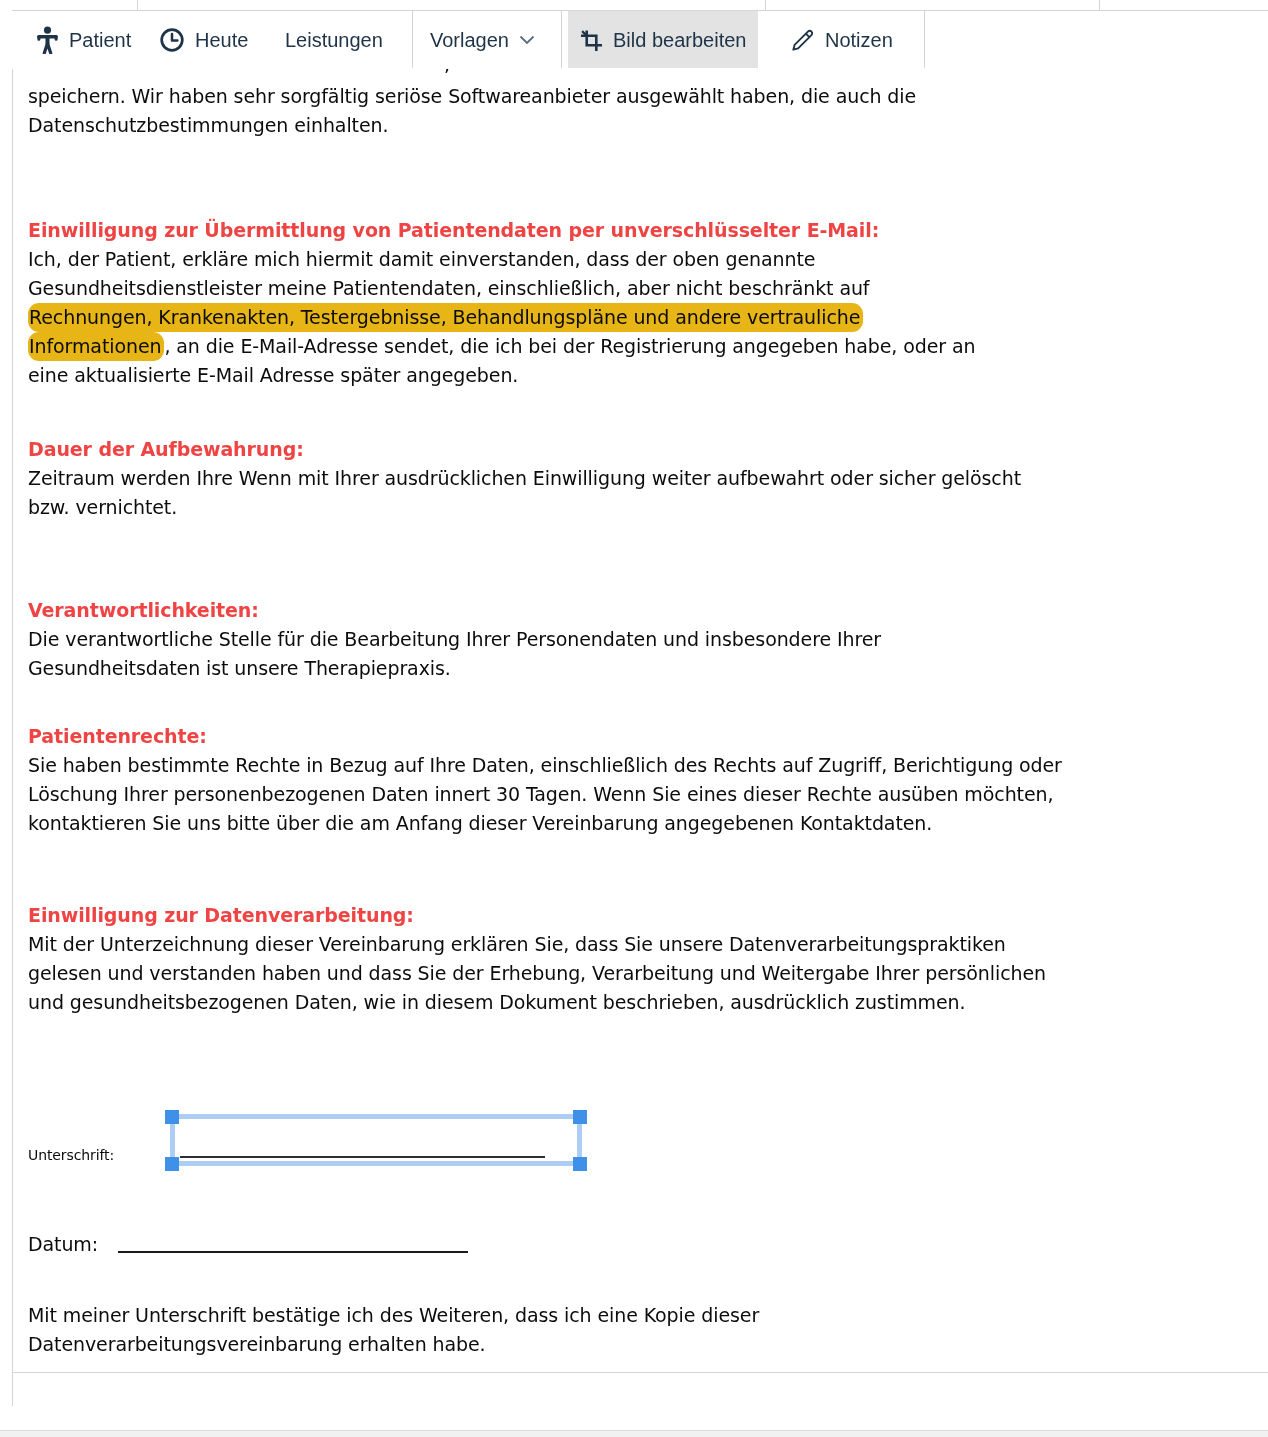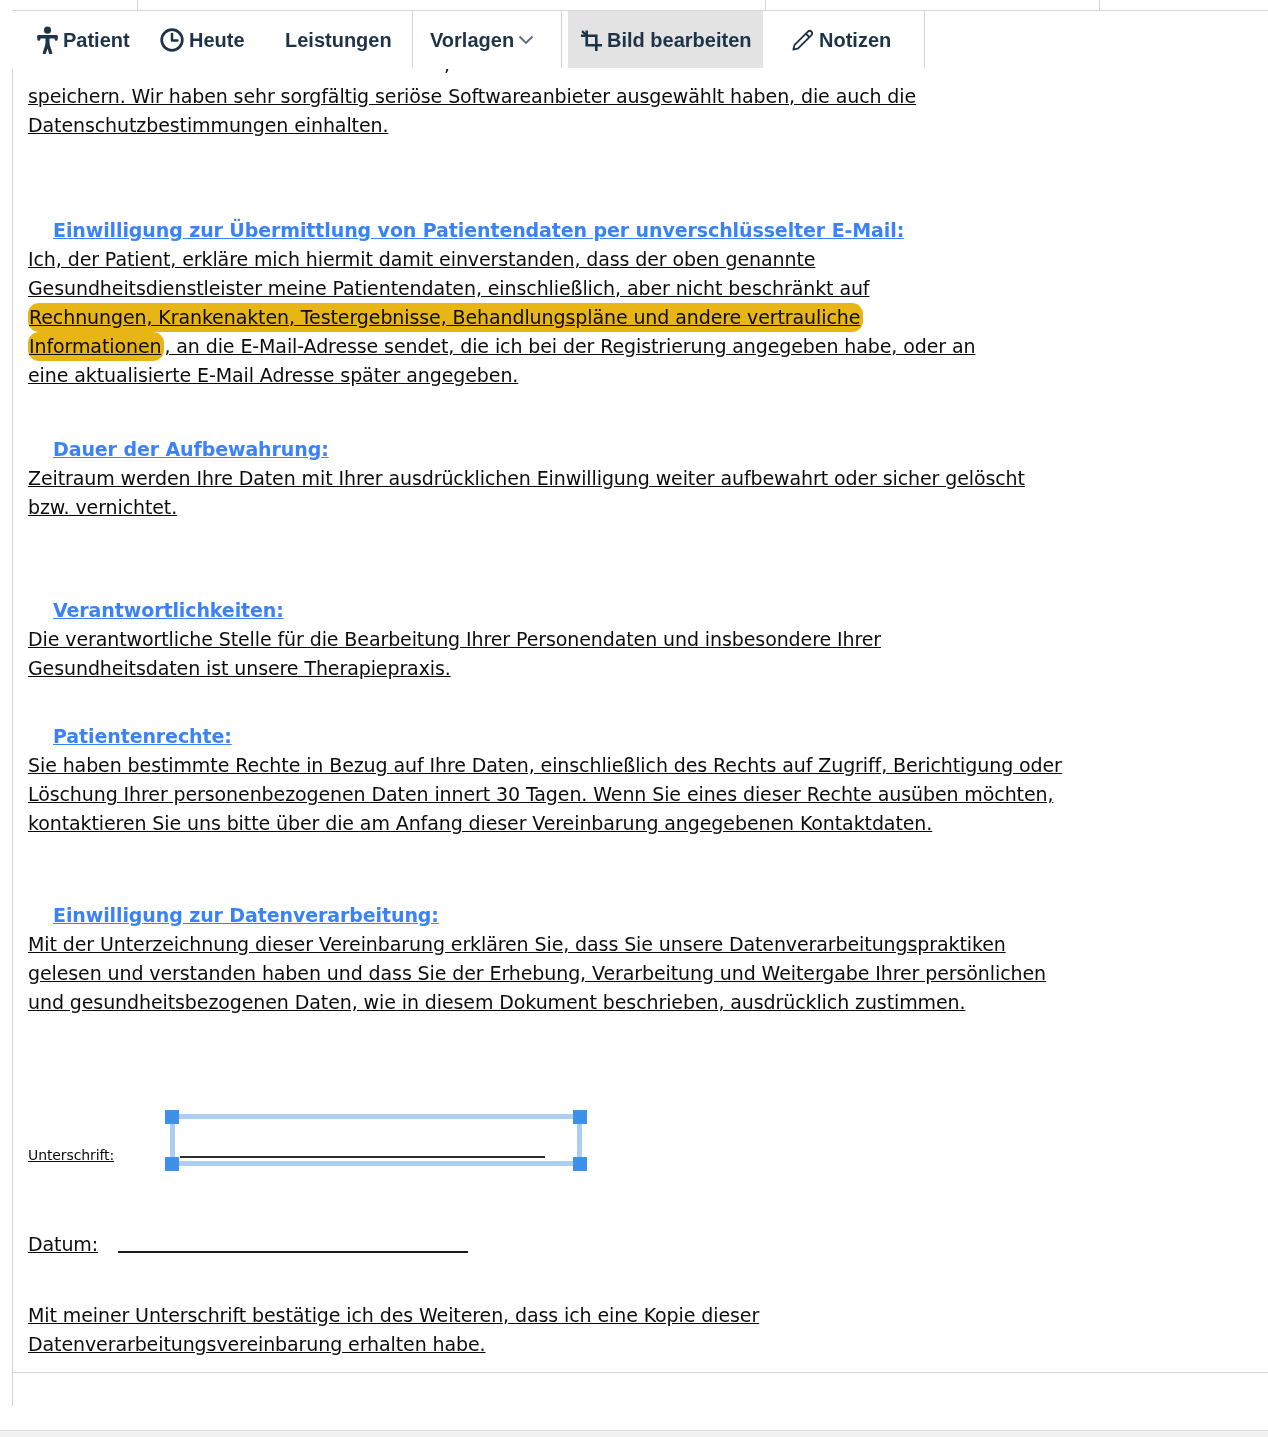--- a/index.html
+++ b/index.html
@@ -9,29 +9,29 @@
   }
   
   .panel-left-border { position:absolute; left:12px; top:0; width:1px; height:1406px; background:#d5d5d5; }
   .top-strip { position:absolute; left:12px; top:0; width:1256px; height:10px; background:#fff; }
   .top-strip .vdiv { position:absolute; top:0; width:1px; height:10px; background:#d5d5d5; }
   .toolbar {
     position:absolute; left:12px; top:10px; width:1256px; height:58px;
     background:#ffffff; border-top:1px solid #d5d5d5; border-bottom:1px solid #d5d5d5;
     font-family:"Liberation Sans", sans-serif; color:#1e3347; font-size:20px;
   }
-  .tb-item { position:absolute; top:0; height:58px; display:flex; align-items:center; gap:4px; cursor:default;font-weight:bold; }
+  .tb-item { position:absolute; top:0; height:58px; display:flex; align-items:center; gap:10px; cursor:default; }
   .tb-label { white-space:nowrap; }
   .tb-div { position:absolute; top:0; width:1px; height:58px; background:#cfd3d7; }
   .tb-active { background:#e3e3e3; padding:0 12px; }
   .icon { display:flex; align-items:center; justify-content:center; }
   
   .doc { position:absolute; left:13px; top:68px; width:1255px; height:1304px; background:#fff; border-bottom:1px solid #d5d5d5; }
-  .line, .heading { position:relative; white-space:nowrap; font-size:19px; line-height:29px; letter-spacing:-0.1px;text-decoration:underline; }
-  .heading { font-weight:700; color:#3b82f6;margin-left:25px; }
+  .line, .heading { position:relative; white-space:nowrap; font-size:19px; line-height:29px; letter-spacing:-0.1px; }
+  .heading { font-weight:700; color:#ef4444; }
   .block { position:absolute; left:15px; }
   mark.hl { background:var(--hl,#e7b515); color:inherit; padding:3px 3px 4px 1px;border-radius:11px; }
   .frag-wrap { position:absolute; left:431px; top:1px; width:26px; height:10px; overflow:hidden; }
   .frag-wrap span { display:block; margin-top:-16px; font-size:19px; }
   
   .sig-label { position:absolute; left:15px; top:1073px; font-size:14px; }
   .sig-line { position:absolute; left:167px; top:1088px; width:365px; height:2px; background:#2e2e2e; }
   .sel-box { position:absolute; left:157px; top:1046px; width:412px; height:52px; box-sizing:border-box; border:5px solid var(--sellight,#abcef2); }
   .handle { position:absolute; width:14px; height:14px; background:var(--selblue,#3e90e8); cursor:pointer; }
   .date-row { position:absolute; left:15px; top:1162px; font-size:19px; }
@@ -131,21 +131,21 @@
     <div class="heading">Einwilligung zur Übermittlung von Patientendaten per unverschlüsselter E-Mail:</div>
     <div class="line">Ich, der Patient, erkläre mich hiermit damit einverstanden, dass der oben genannte</div>
     <div class="line">Gesundheitsdienstleister meine Patientendaten, einschließlich, aber nicht beschränkt auf</div>
     <div class="line"><mark class="hl">Rechnungen, Krankenakten, Testergebnisse, Behandlungspläne und andere vertrauliche</mark></div>
     <div class="line"><mark class="hl">Informationen</mark><span>, an die E-Mail-Adresse sendet, die ich bei der Registrierung angegeben habe, oder an</span></div>
     <div class="line">eine aktualisierte E-Mail Adresse später angegeben.</div>
   </div>
 
   <div class="block" style="top:367px">
     <div class="heading">Dauer der Aufbewahrung:</div>
-    <div class="line">Zeitraum werden Ihre Daten mit Ihrer ausdrücklichen Einwilligung weiter aufbewahrt oder sicher gelöscht</div>
+    <div class="line">Zeitraum werden Ihre Wenn mit Ihrer ausdrücklichen Einwilligung weiter aufbewahrt oder sicher gelöscht</div>
     <div class="line">bzw. vernichtet.</div>
   </div>
 
   <div class="block" style="top:528px">
     <div class="heading">Verantwortlichkeiten:</div>
     <div class="line">Die verantwortliche Stelle für die Bearbeitung Ihrer Personendaten und insbesondere Ihrer</div>
     <div class="line">Gesundheitsdaten ist unsere Therapiepraxis.</div>
   </div>
 
   <div class="block" style="top:654px">

